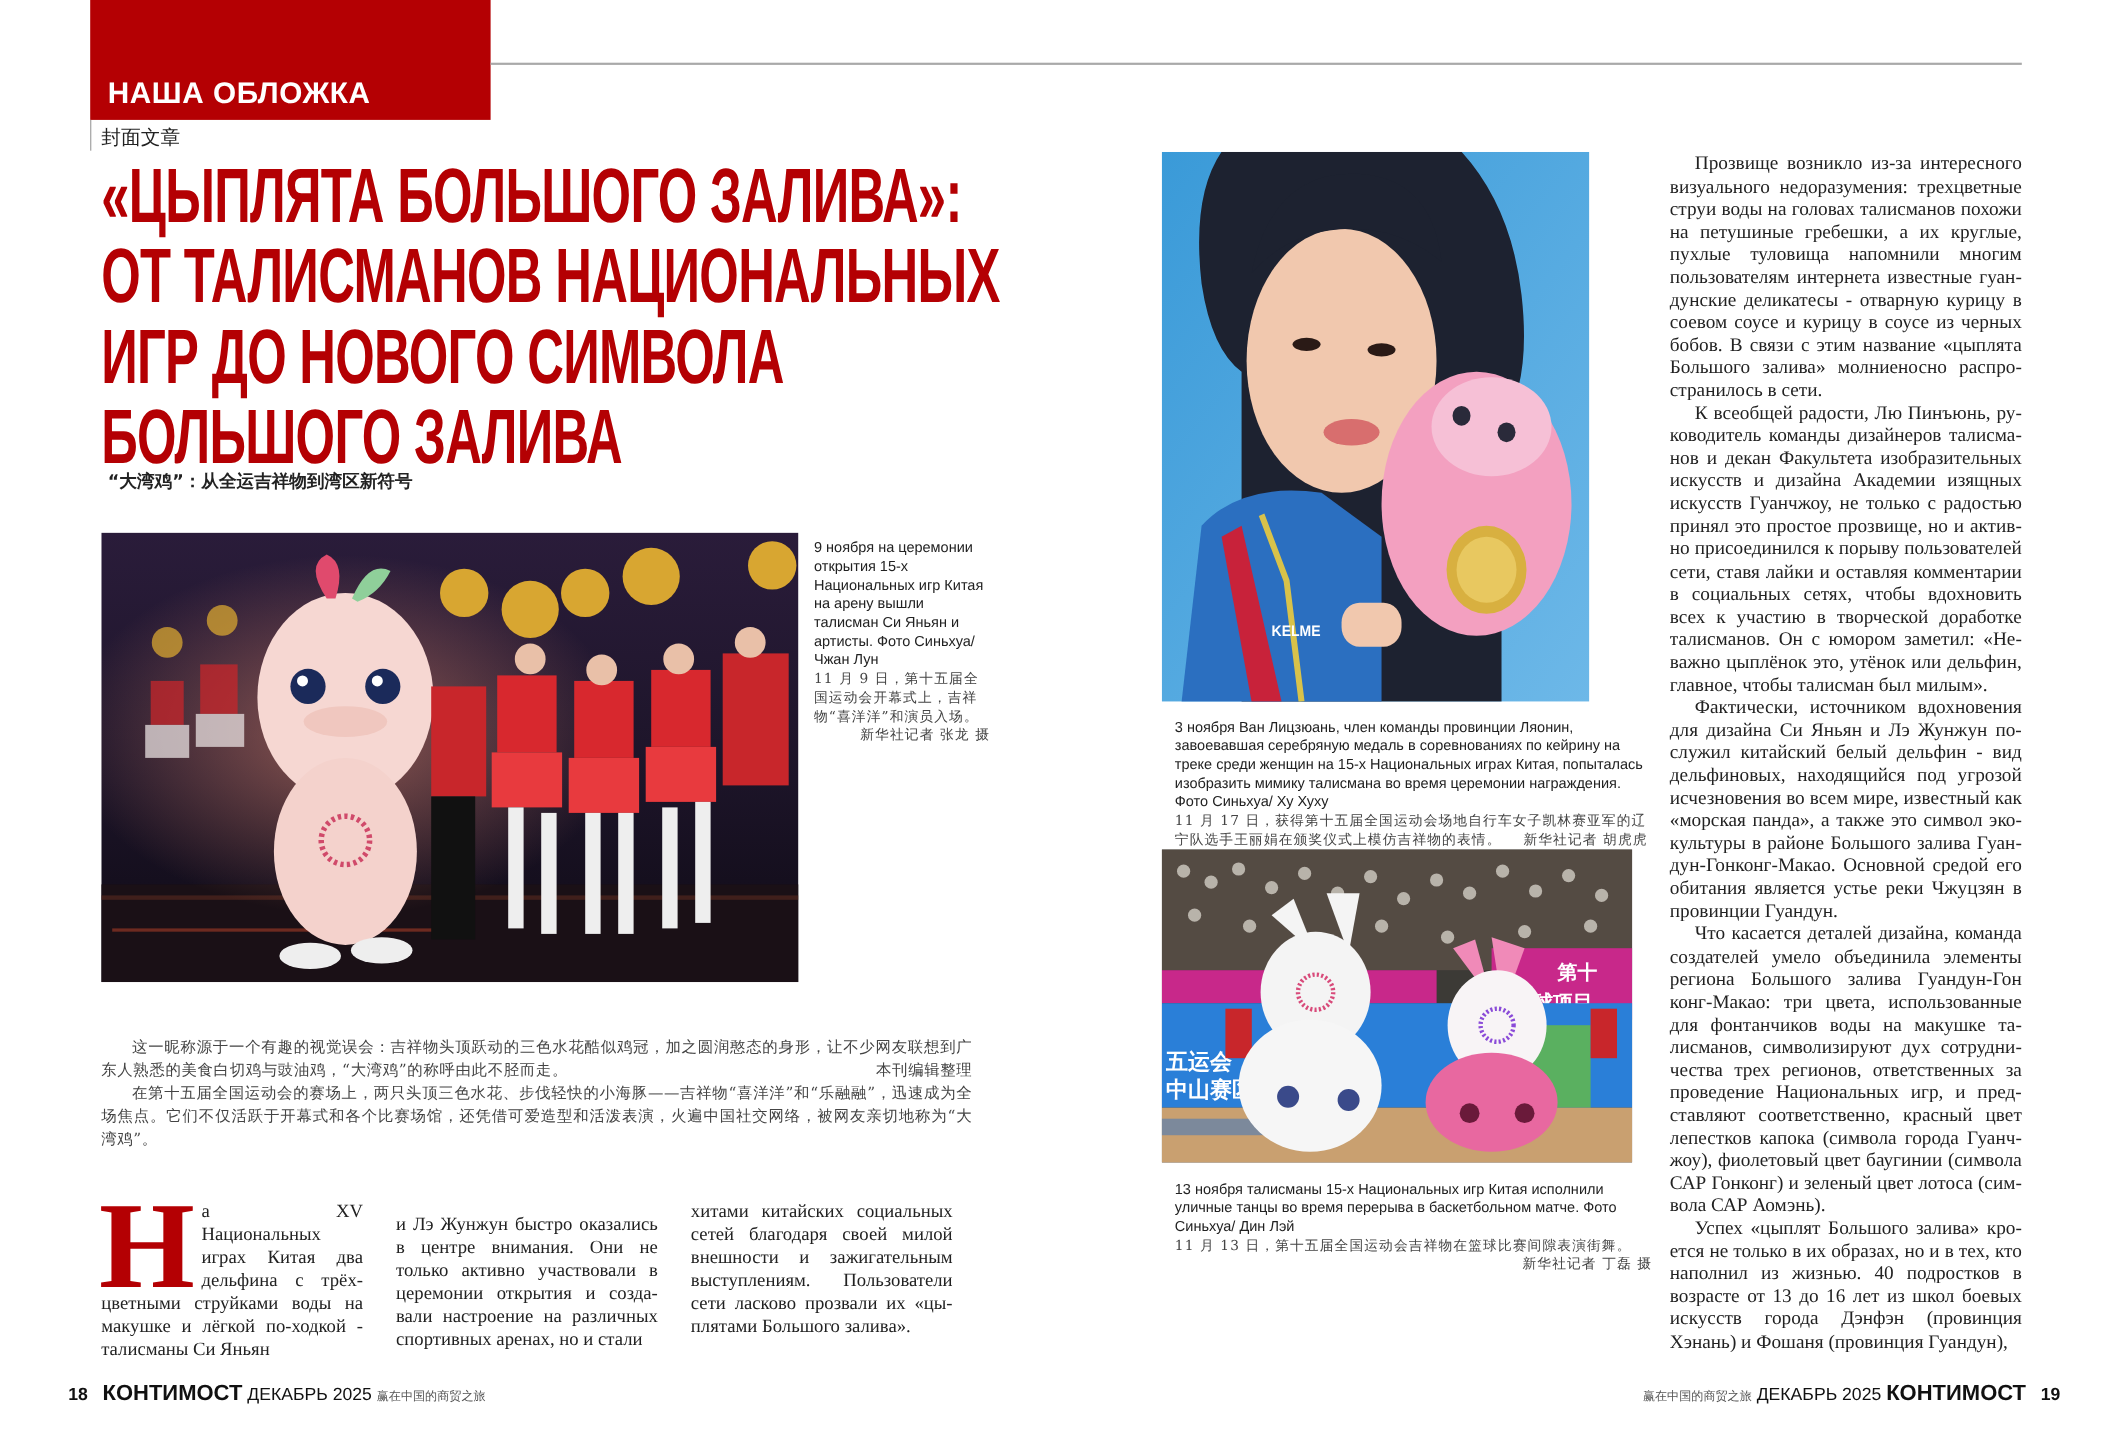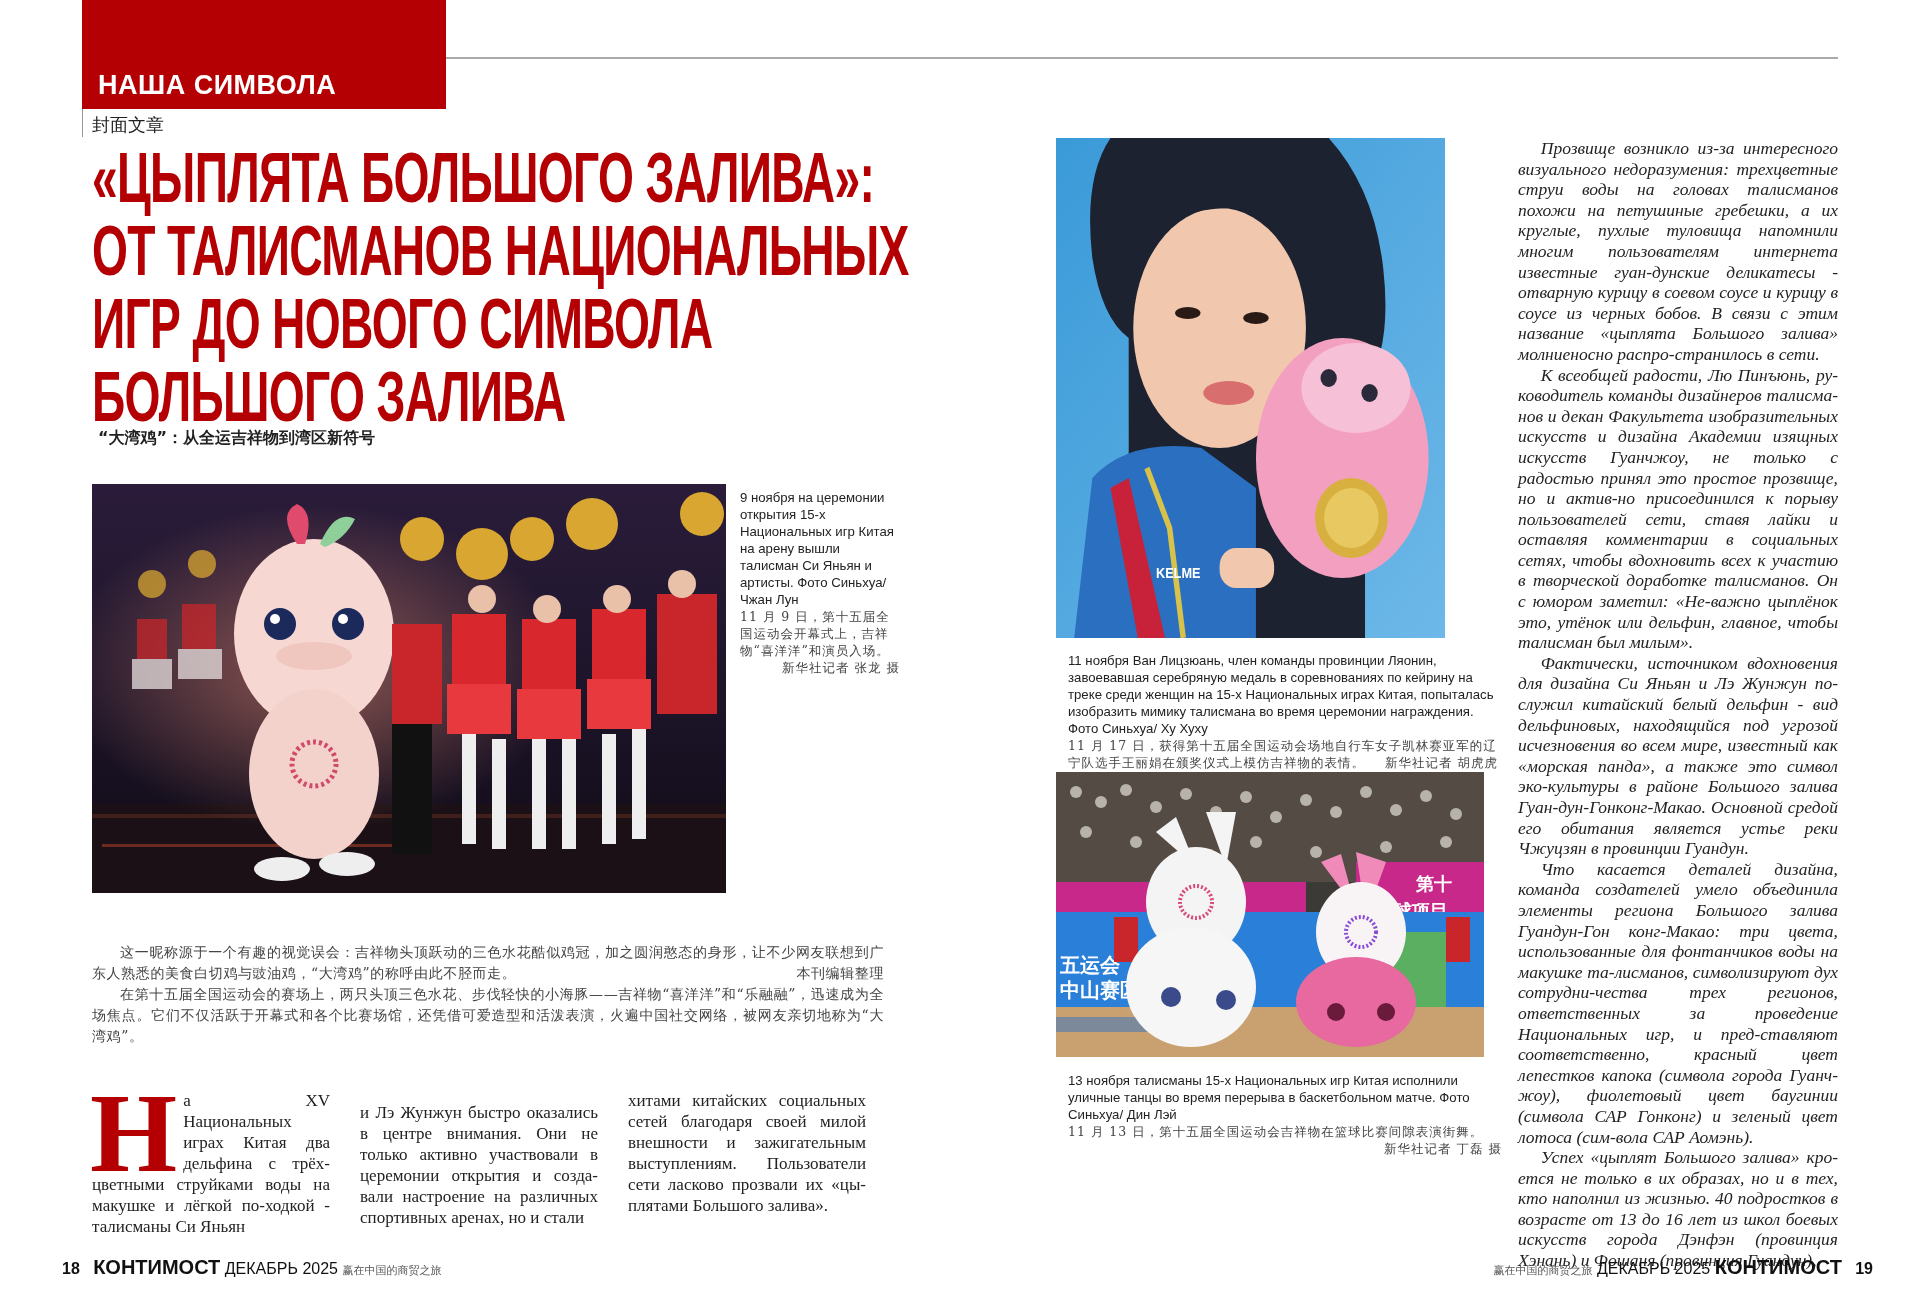--- a/index.html
+++ b/index.html
@@ -28,35 +28,35 @@
   .caption-cn { font-family:"DejaVu Serif", serif; font-size:12.5px; line-height:17px; color:#444; letter-spacing:1px; }
   .credit { text-align:right; }
 
   
   .cn-body { left:92px; top:942px; width:792px; font-family:"DejaVu Serif", serif; font-size:14px; line-height:21px; color:#444; letter-spacing:0.6px; }
   .cn-body p { margin:0; text-indent:2em; text-align:justify; }
   .cn-body .editor { float:right; text-indent:0; }
 
   
   .ru-col { font-family:"Liberation Serif", serif; font-size:17px; line-height:21px; color:#222; text-align:justify; }
-  .ru-col p { margin:0;font-style:italic; }
+  .ru-col p { margin:0; }
   .ru-col p.ind { text-indent:1.3em; }
   .dropcap { float:left; font-family:"Liberation Serif", serif; font-weight:bold; color:#b40003; font-size:112px; line-height:82px; margin:2px 6px 0 -2px; }
 
   
   .footer { font-family:"Liberation Sans", sans-serif; font-size:16px; color:#111; white-space:nowrap; }
   .footer .pg { font-weight:bold; font-size:16px; }
   .footer .brand { font-weight:bold; font-size:20px; }
   .footer .cn { font-family:"DejaVu Serif", serif; font-size:11px; color:#555;text-align:center; }
 </style>
 </head>
 <body>
 
 <div class="abs red-block"></div>
-<div class="abs section-label">НАША СИМВОЛА</div>
+<div class="abs section-label">НАША ОБЛОЖКА</div>
 <div class="abs header-rule"></div>
 <div class="abs section-cn-rule"></div>
 <div class="abs section-cn">封面文章</div>
 
 <div class="abs title">
   <div>«ЦЫПЛЯТА БОЛЬШОГО ЗАЛИВА»:</div>
   <div>ОТ ТАЛИСМАНОВ НАЦИОНАЛЬНЫХ</div>
   <div>ИГР ДО НОВОГО СИМВОЛА</div>
   <div>БОЛЬШОГО ЗАЛИВА</div>
 </div>
@@ -184,21 +184,21 @@
     <circle cx="300" cy="240" r="9" fill="#2a2a3a"></circle>
     <circle cx="345" cy="255" r="9" fill="#2a2a3a"></circle>
     <circle cx="325" cy="380" r="40" fill="#d8b040"></circle>
     <circle cx="325" cy="380" r="30" fill="#e8c860"></circle>
     <rect x="180" y="410" width="60" height="40" fill="#f1c8ae" rx="18"></rect>
     <text x="110" y="440" fill="#fff" font-family="Liberation Sans, sans-serif" font-size="14" font-weight="bold">KELME</text>
   </svg>
 </div>
 
 <div class="abs" style="left:1068px; top:652px; width:434px;">
-  <div class="caption-ru">11 ноября Ван Лицзюань, член команды провинции Ляонин, завоевавшая серебряную медаль в соревнованиях по кейрину на треке среди женщин на 15-х Национальных играх Китая, попыталась изобразить мимику талисмана во время церемонии награждения. Фото Синьхуа/ Ху Хуху</div>
+  <div class="caption-ru">3 ноября Ван Лицзюань, член команды провинции Ляонин, завоевавшая серебряную медаль в соревнованиях по кейрину на треке среди женщин на 15-х Национальных играх Китая, попыталась изобразить мимику талисмана во время церемонии награждения. Фото Синьхуа/ Ху Хуху</div>
   <div class="caption-cn"><span>11 月 17 日，获得第十五届全国运动会场地自行车女子凯林赛亚军的辽宁队选手王丽娟在颁奖仪式上模仿吉祥物的表情。</span>&nbsp;&nbsp;&nbsp;&nbsp;<span>新华社记者 胡虎虎 摄</span></div>
 </div>
 
 <div class="abs photo" style="left:1056px; top:772px; width:428px; height:285px;">
   <svg viewBox="0 0 428 285" preserveAspectRatio="none">
     <rect width="428" height="285" fill="#3c3a36"></rect>
     <g opacity="0.8">
       <rect x="0" y="0" width="428" height="110" fill="#5a5048"></rect>
       <g fill="#d8d2c8">
         <circle cx="20" cy="20" r="6"></circle>

